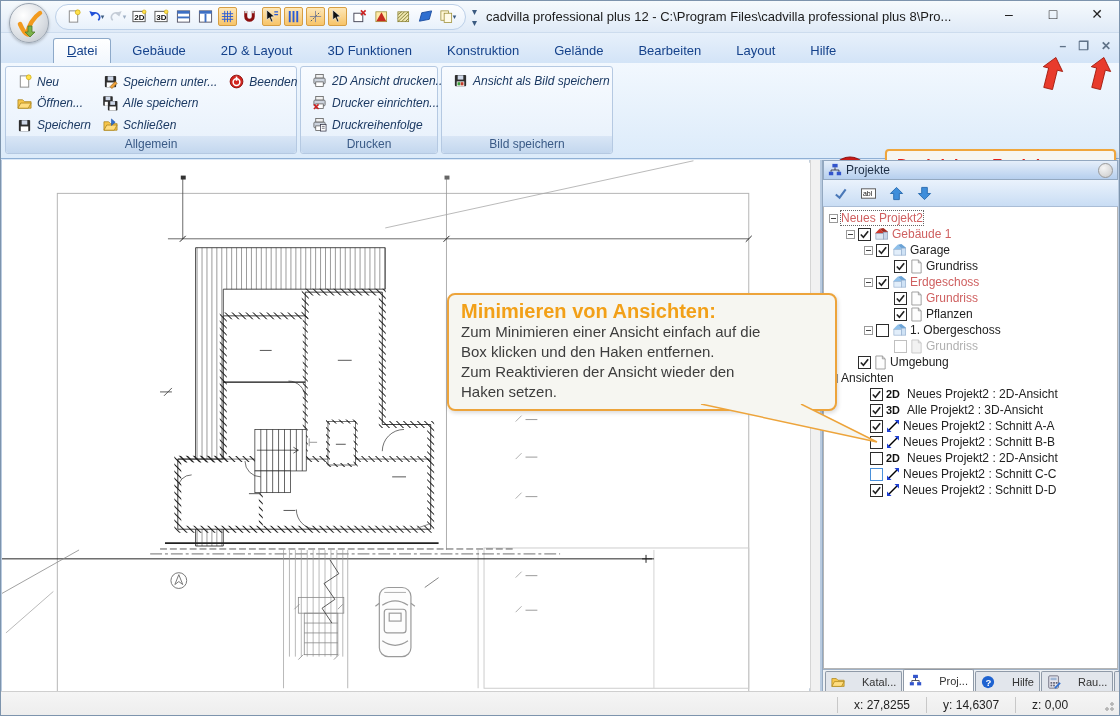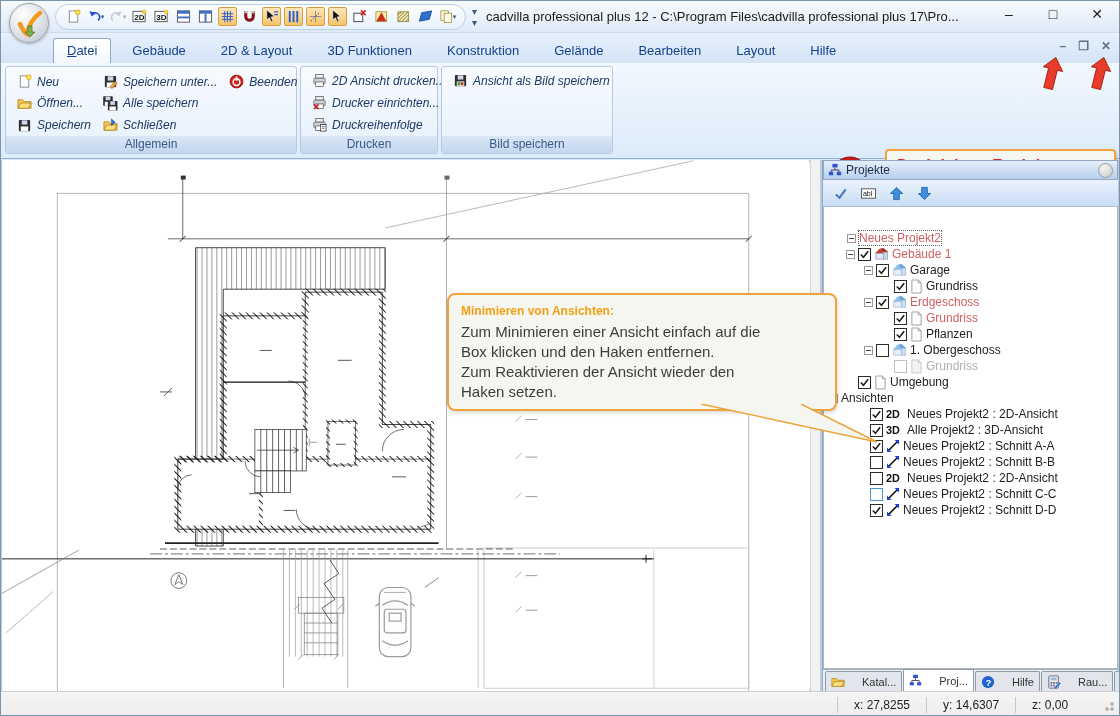--- a/index.html
+++ b/index.html
@@ -67,21 +67,21 @@
   .tlabel.gray{color:#b0b0b0;}
   .tlabel.focus{outline:1px dotted #666;}
   .ticon{display:flex;align-items:center;}
 
   .panel-tabs{height:22px;background:#eef1f4;border-top:1px solid #9fb0c4;display:flex;align-items:flex-end;padding:1px 2px 0;}
   .ptab{display:flex;align-items:center;gap:17px;font-size:11px;color:#333;padding:2px 5px;border:1px solid #8f9aa8;border-bottom:none;background:#e2e6ec;border-radius:2px 2px 0 0;margin-right:1px;height:20px;}
   .ptab.active{background:#fff;font-weight:normal;height:22px;}
 
   
   .vc-box{position:absolute;left:446px;top:292px;width:390px;background:#f6f6f1;border:2px solid #eda43b;border-radius:8px;padding:5px 12px 7px;box-shadow:1px 2px 4px rgba(0,0,0,.15);z-index:20;}
-  .vc-title{font-size:12px;font-weight:bold;color:#f2a018;line-height:22px;}
+  .vc-title{font-size:20px;font-weight:bold;color:#f2a018;line-height:22px;}
   .vc-line{font-size:15px;color:#3d3d3d;line-height:20px;}
   .vc-tail{position:absolute;left:640px;top:403px;width:250px;height:44px;z-index:21;pointer-events:none;}
 
   
   .statusbar{position:absolute;left:0;right:0;top:690px;height:26px;background:linear-gradient(#f5f5f5,#ededed);border-top:1px solid #cfcfcf;display:flex;align-items:center;}
   .coord{font-size:12px;color:#222;padding:0 16px;}
   .ssep{width:1px;height:16px;background:#c8c8c8;}
   .grip{margin-left:auto;margin-right:4px;width:14px;height:14px;background:
     radial-gradient(circle at 11px 11px,#b5b5b5 1.5px,transparent 2px),
     radial-gradient(circle at 11px 6px,#b5b5b5 1.5px,transparent 2px),
@@ -244,21 +244,21 @@
           <span class="qic">
             <svg viewBox="0 0 16 16" width="15" height="15">
               <rect x="2" y="2" width="8" height="10" fill="#fff7d6" stroke="#998a30" stroke-width="0.8"></rect>
               <rect x="5.5" y="4.5" width="8" height="10" fill="#fffbe8" stroke="#998a30" stroke-width="0.8"></rect>
             </svg>
           </span>
           <span class="qdrop">▾</span>
         </div>
       </div>
     <div class="qat-more">▾<br>▾</div>
-    <div class="title">cadvilla professional plus 12 - C:\Program Files\cadvilla professional plus 17\Pro...</div>
+    <div class="title">cadvilla professional plus 12 - C:\Program Files\cadvilla professional plus 8\Pro...</div>
     <div class="win-controls">
       <div class="win-btn">–</div>
       <div class="win-btn">□</div>
       <div class="win-btn">✕</div>
     </div>
   </div>
 
   <div class="tabrow">
     <div id="tabs" style="display:flex;align-items:flex-end;">
         <div class="tab active">Datei</div>
@@ -566,21 +566,21 @@
           </div>
           <div class="ptool">
             <span>
               <svg viewBox="0 0 16 16" width="15" height="15">
                 <path d="M8 14.5 L1.5 8 H5 V1.5 H11 V8 H14.5 Z" fill="#3f8edb" stroke="#2a6cb0"></path>
               </svg>
             </span>
           </div>
         </div>
       <div class="tree" id="tree">
-          <div class="trow" style="padding-left: 23px; margin-top: 20px;">
+          <div class="trow" style="padding-left: 5px;">
             <span class="exp"></span>
             <span class="tlabel red focus">Neues Projekt2</span>
           </div>
           <div class="trow" style="padding-left: 22px;">
             <span class="exp"></span>
             <span class="cb  ">
               <svg viewBox="0 0 12 12" width="11" height="11">
                 <path d="M2 6 L4.8 9 L10 2.5" stroke="#222" stroke-width="1.8" fill="none"></path>
               </svg>
             </span>

